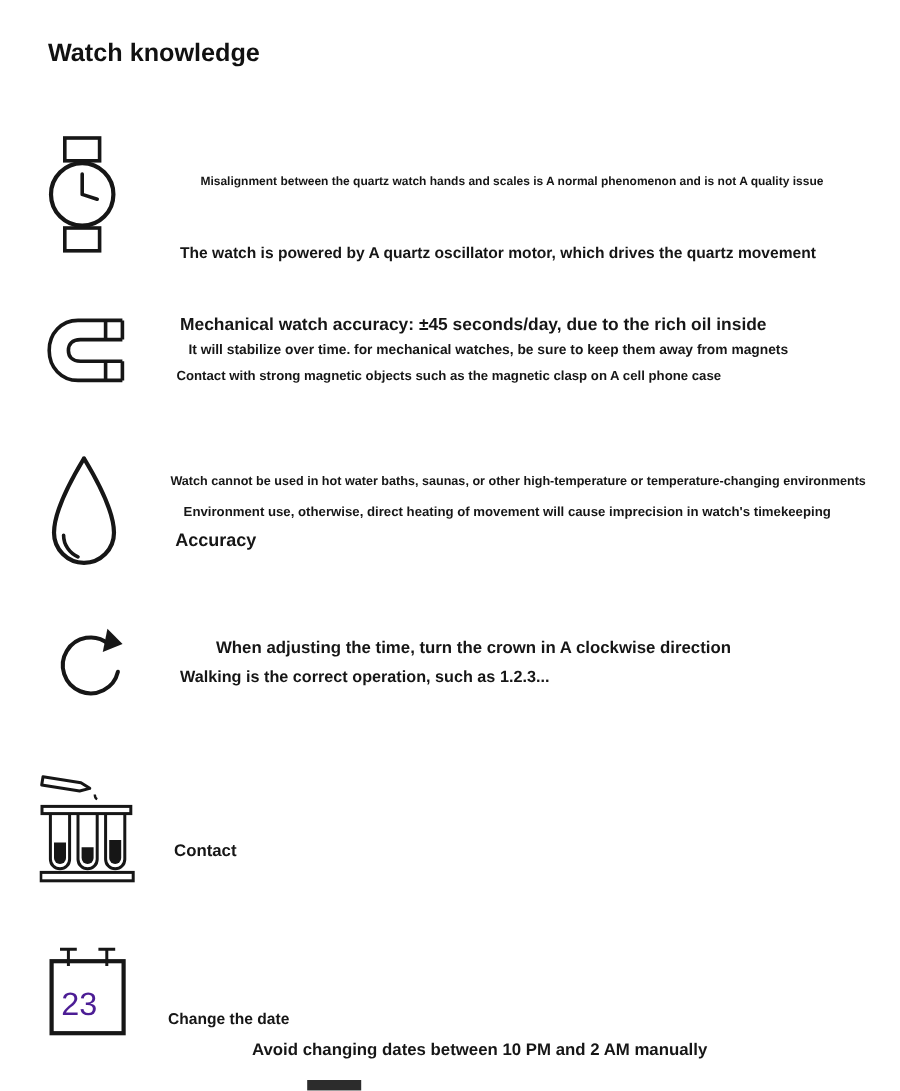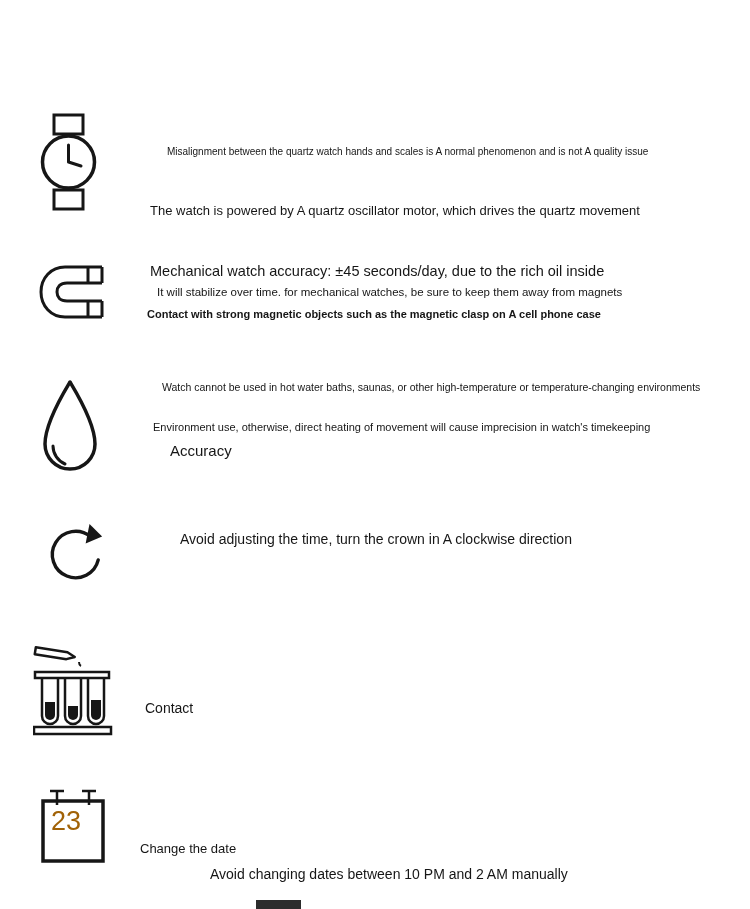--- a/index.html
+++ b/index.html
@@ -22,63 +22,64 @@
     font-weight:700;
     color:#111111;
     white-space:nowrap;
   }
   .icon-box { position:absolute; }
   .icon-box svg { display:block; }
   .line {
     position:absolute;
     white-space:nowrap;
     color:#161616;
-    font-weight:400;
+    font-weight:700;
   }
   
   .s1l1 { left:167px; top:146px; font-size:10px; }
   .s1l2 { left:150px; top:163px; font-size:13px;margin-top:40px; }
   
   .s2l1 { left:150px; top:263px; font-size:14.5px; }
   .s2l2 { left:157px; top:286px; font-size:11.5px; }
   .s2l3 { left:147px; top:308px; font-size:11px; font-weight:600; }
   
-  .s3l1 { left:142px; top:381px; font-size:10.5px;margin-left:20px; }
+  .s3l1 { left:142px; top:395px; font-size:10.5px; }
   .s3l2 { left:153px; top:421px; font-size:11px; }
-  .s3l3 { left:146px; top:442px; font-size:15px;margin-left:24px; }
+  .s3l3 { left:146px; top:442px; font-size:15px; }
   
   .s4l1 { left:180px; top:531px; font-size:14px; }
   .s4l2 { left:150px; top:556px; font-size:13.5px; }
   .s4l3 { left:145px; top:579px; font-size:13.5px; }
   
   .s5l1 { left:150px; top:680px; font-size:11.5px; }
   .s5l2 { left:145px; top:700px; font-size:14px; }
   
   .s6l1 { left:210px; top:818px; font-size:14px;margin-top:48px; }
   .s6l2 { left:140px; top:841px; font-size:13px; }
 
   .calendar-day {
     position:absolute;
-    left:11px; top:18px;
+    left:11px; top:34px;
     font-size:27px;
     font-weight:400;
-    color:#a16207;
+    color:#4c1d95;
   }
   .bottom-bar {
     position:absolute;
     left:256px; top:900px;
     width:45px; height:9px;
     background:#2c2c2c;
   }
 </style>
 </head>
 <body>
 
 <div class="page">
 
+  <h1 class="title">Watch knowledge</h1>
 
   <div class="icon-box" style="left:40px; top:113px;">
     <svg viewBox="0 0 62 98" width="62" height="98">
       <rect x="14" y="2" width="29" height="19" fill="none" stroke="#161616" stroke-width="3"></rect>
       <rect x="14" y="77" width="29" height="19" fill="none" stroke="#161616" stroke-width="3"></rect>
       <circle cx="28.5" cy="49" r="26" fill="none" stroke="#161616" stroke-width="3.5"></circle>
       <path d="M28.5 49 V32 M28.5 49 L41 53" fill="none" stroke="#161616" stroke-width="3" stroke-linecap="round"></path>
     </svg>
   </div>
   <div class="line s1l1">Misalignment between the quartz watch hands and scales is A normal phenomenon and is not A quality issue</div>
@@ -104,21 +105,22 @@
   <div class="line s3l1">Watch cannot be used in hot water baths, saunas, or other high-temperature or temperature-changing environments</div>
   <div class="line s3l2">Environment use, otherwise, direct heating of movement will cause imprecision in watch's timekeeping</div>
   <div class="line s3l3">Accuracy</div>
 
   <div class="icon-box" style="left:42px; top:523px;">
     <svg viewBox="0 0 66 66" width="64" height="66">
       <path d="M50 13 A24 24 0 1 0 58 37" fill="none" stroke="#161616" stroke-width="3.5" stroke-linecap="round"></path>
       <polygon points="49,0 62,13 45,20" fill="#161616"></polygon>
     </svg>
   </div>
-  <div class="line s4l1">Avoid adjusting the time, turn the crown in A clockwise direction</div>
+  <div class="line s4l1">When adjusting the time, turn the crown in A clockwise direction</div>
+  <div class="line s4l2">Walking is the correct operation, such as 1.2.3...</div>
 
   <div class="icon-box" style="left:33px; top:642px;">
     <svg viewBox="0 0 80 98" width="80" height="98">
       <g transform="rotate(9 20 12)">
         <path d="M2 8 H34 L42 11.5 L34 15 H2 Z" fill="none" stroke="#161616" stroke-width="2.5" stroke-linejoin="round"></path>
       </g>
       <path d="M46 20 q0 3 2 4" stroke="#161616" stroke-width="2" fill="none"></path>
       <rect x="2" y="30" width="74" height="6" fill="none" stroke="#161616" stroke-width="2.5"></rect>
       <path d="M9 36 V74 A8 8 0 0 0 25 74 V36" fill="none" stroke="#161616" stroke-width="2.5"></path>
       <path d="M32 36 V74 A8 8 0 0 0 48 74 V36" fill="none" stroke="#161616" stroke-width="2.5"></path>

